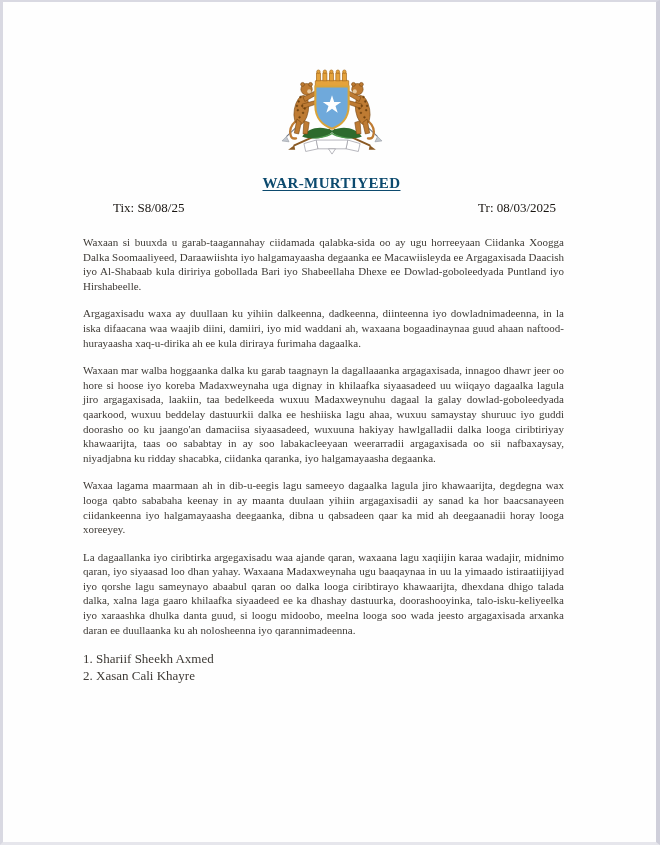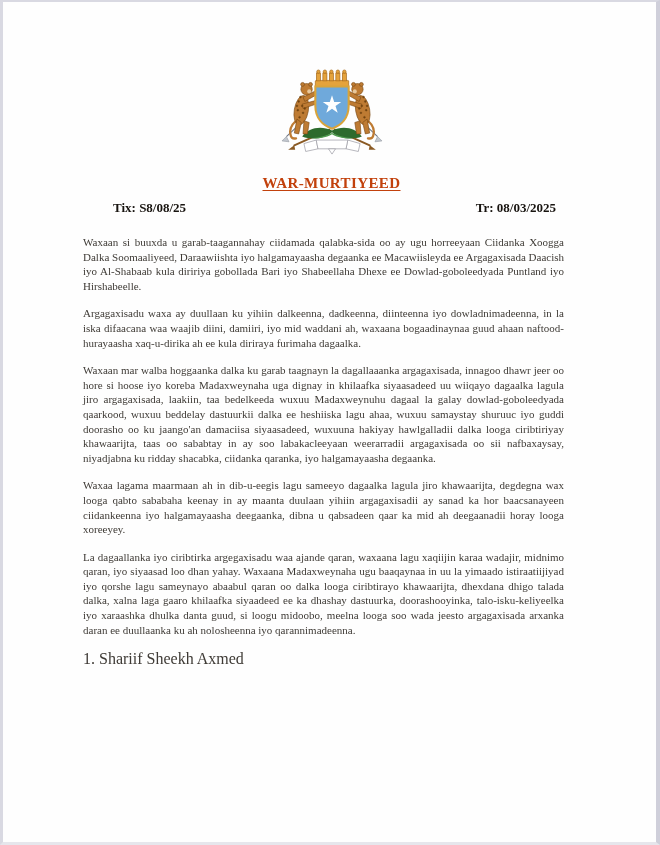--- a/index.html
+++ b/index.html
@@ -28,45 +28,45 @@
     display: flex;
     justify-content: center;
     margin-top: 66px;
     height: 95px;
   }
   .doc-title {
     text-align: center;
     font-weight: bold;
     font-size: 15px;
     letter-spacing: 0.4px;
-    color: #c2410c;
+    color: #0c4a6e;
     margin-top: 12px;
     text-decoration: underline;
     text-underline-offset: 2px;
   }
   .refs {
     display: flex;
     justify-content: space-between;
-    font-weight: bold;
+    font-weight: normal;
     font-size: 13px;
     color: #181410;
     margin-top: 8px;
     padding: 0 24px 0 30px;
     align-items: center;
   }
   .body-text {
     margin-top: 19px;
     font-size: 11px;
     line-height: 14.6px;
     text-align: justify;
   }
   .body-text p { margin: 0 16px 13px 0; }
   .signatories {
     margin-top: 11px;
-    font-size: 16px;
+    font-size: 13px;
     line-height: 17px;
   }
   
   .crown   { stroke: #a86b1e; stroke-width: 0.8; }
   .shield  { stroke: #d9a43a; stroke-width: 2.4; }
   .leopard { stroke: #7a4a14; stroke-width: 0.7; }
   .tail    { stroke: #be7b33; stroke-width: 2.6; fill: none; stroke-linecap: round; }
   .muzzle  { fill: #e8c79a; stroke: none; }
   .staffs line { stroke: #8a5a24; stroke-width: 2.2; stroke-linecap: round; }
   .staff-tip { fill: #8a5a24; stroke: none; }
@@ -167,16 +167,17 @@
     <div class="body-text">
       <p>Waxaan si buuxda u garab-taagannahay ciidamada qalabka-sida oo ay ugu horreeyaan Ciidanka Xoogga Dalka Soomaaliyeed, Daraawiishta iyo halgamayaasha degaanka ee Macawiisleyda ee Argagaxisada Daacish iyo Al-Shabaab kula diririya gobollada Bari iyo Shabeellaha Dhexe ee Dowlad-goboleedyada Puntland iyo Hirshabeelle.</p>
       <p>Argagaxisadu waxa ay duullaan ku yihiin dalkeenna, dadkeenna, diinteenna iyo dowladnimadeenna, in la iska difaacana waa waajib diini, damiiri, iyo mid waddani ah, waxaana bogaadinaynaa guud ahaan naftood-hurayaasha xaq-u-dirika ah ee kula diriraya furimaha dagaalka.</p>
       <p>Waxaan mar walba hoggaanka dalka ku garab taagnayn la dagallaaanka argagaxisada, innagoo dhawr jeer oo hore si hoose iyo koreba Madaxweynaha uga dignay in khilaafka siyaasadeed uu wiiqayo dagaalka lagula jiro argagaxisada, laakiin, taa bedelkeeda wuxuu Madaxweynuhu dagaal la galay dowlad-goboleedyada qaarkood, wuxuu beddelay dastuurkii dalka ee heshiiska lagu ahaa, wuxuu samaystay shuruuc iyo guddi doorasho oo ku jaango'an damaciisa siyaasadeed, wuxuuna hakiyay hawlgalladii dalka looga ciribtiriyay khawaarijta, taas oo sababtay in ay soo labakacleeyaan weerarradii argagaxisada oo sii nafbaxaysay, niyadjabna ku ridday shacabka, ciidanka qaranka, iyo halgamayaasha degaanka.</p>
       <p>Waxaa lagama maarmaan ah in dib-u-eegis lagu sameeyo dagaalka lagula jiro khawaarijta, degdegna wax looga qabto sababaha keenay in ay maanta duulaan yihiin argagaxisadii ay sanad ka hor baacsanayeen ciidankeenna iyo halgamayaasha deegaanka, dibna u qabsadeen qaar ka mid ah deegaanadii horay looga xoreeyey.</p>
       <p>La dagaallanka iyo ciribtirka argegaxisadu waa ajande qaran, waxaana lagu xaqiijin karaa wadajir, midnimo qaran, iyo siyaasad loo dhan yahay. Waxaana Madaxweynaha ugu baaqaynaa in uu la yimaado istiraatiijiyad iyo qorshe lagu sameynayo abaabul qaran oo dalka looga ciribtirayo khawaarijta, dhexdana dhigo talada dalka, xalna laga gaaro khilaafka siyaadeed ee ka dhashay dastuurka, doorashooyinka, talo-isku-keliyeelka iyo xaraashka dhulka danta guud, si loogu midoobo, meelna looga soo wada jeesto argagaxisada arxanka daran ee duullaanka ku ah nolosheenna iyo qarannimadeenna.</p>
     </div>
 
     <div class="signatories">
       <div>1. Shariif Sheekh Axmed</div>
+      <div>2. Xasan Cali Khayre</div>
     </div>
 
   </div>
 </div>
 
 </body></html>

